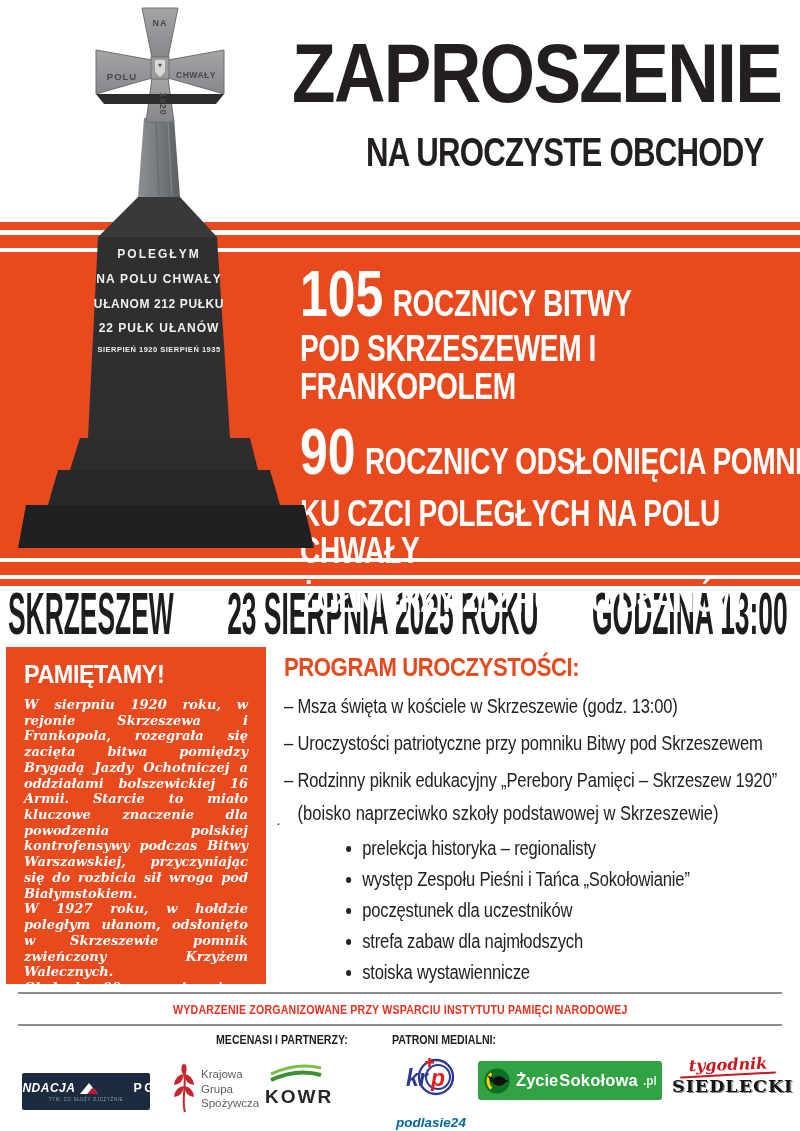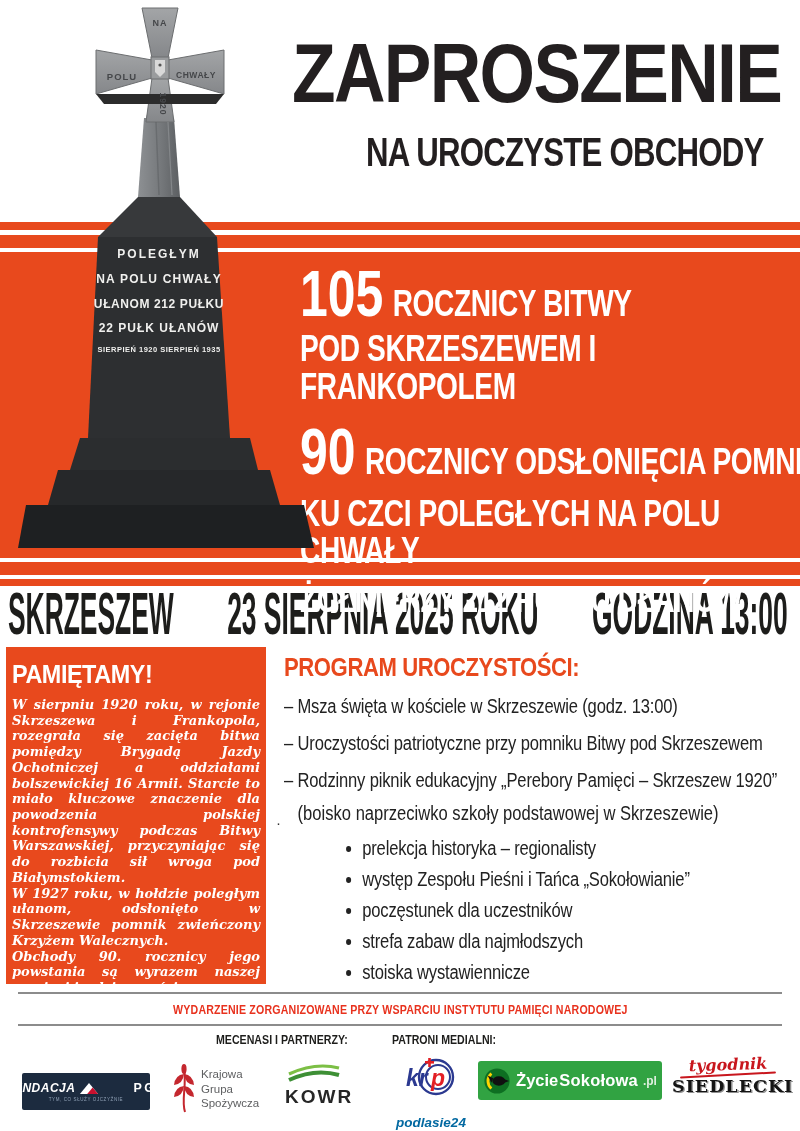--- a/index.html
+++ b/index.html
@@ -32,21 +32,21 @@
   
   .monument{position:absolute;left:18px;top:0;z-index:3;}
 
   
   .datebar{position:absolute;left:8px;top:584px;width:1772px;display:flex;justify-content:space-between;
            transform:scaleX(.44);transform-origin:left top;font-size:60px;font-weight:bold;
            line-height:1;color:#1d1d1b;white-space:nowrap;}
 
   
   .membox{position:absolute;left:6px;top:647px;width:260px;height:337px;background:#e8491d;
-          box-sizing:border-box;padding:12px 6px;color:#fff;overflow:hidden;}
+          box-sizing:border-box;padding:12px 18px;color:#fff;overflow:hidden;}
   .membox h2{margin:2px 0 10px 0;font-size:26px;line-height:1;font-weight:bold;letter-spacing:-.5px;
              transform:scaleX(.9);transform-origin:left top;white-space:nowrap;}
   .membox p{margin:0;font-family:"DejaVu Serif",serif;font-style:italic;font-weight:bold;
             font-size:13px;line-height:1.21;text-align:justify;}
 
   
   .program{position:absolute;left:284px;top:648px;width:606px;transform:scaleX(.85);transform-origin:left top;}
   .program h3{margin:6px 0 16px 0;font-size:26px;line-height:1;font-weight:bold;letter-spacing:-.5px;
               color:#e8491d;white-space:nowrap;}
   .program .item{font-size:19.5px;line-height:1.08;color:#222;margin-bottom:16px;letter-spacing:-.2px;white-space:nowrap;}
@@ -69,21 +69,21 @@
   .logo-pgz{position:absolute;left:22px;top:1073px;width:128px;height:37px;background:#1c2b3f;
             border-radius:2px;display:flex;flex-direction:column;align-items:center;justify-content:center;}
   .logo-pgz .row1{display:flex;align-items:center;gap:4px;}
   .logo-pgz .n1{color:#fff;font-size:12px;font-weight:bold;letter-spacing:.5px;font-style:italic;}
   .logo-pgz .n2{color:#fff;font-size:12.5px;font-weight:bold;letter-spacing:2.5px;margin-left:30px;}
   .logo-pgz .tag{color:#8fa0b5;font-size:4.5px;letter-spacing:.6px;margin-top:2px;}
 
   .logo-kgs{position:absolute;left:171px;top:1064px;display:flex;align-items:center;gap:4px;}
   .logo-kgs .txt div{font-size:11.5px;color:#5f6062;line-height:1.25;}
 
-  .logo-kowr{position:absolute;left:285px;top:1064px;width:62px;}
+  .logo-kowr{position:absolute;left:265px;top:1064px;width:62px;text-align:center;}
   .logo-kowr .word{font-size:19px;font-weight:600;letter-spacing:2px;color:#262626;line-height:1;margin-top:1px;}
 
   .logo-krp{position:absolute;left:396px;top:1058px;width:70px;text-align:center;}
   .logo-krp .sub{font-size:13.5px;font-weight:bold;font-style:italic;color:#0369a1;line-height:1;margin-top:16px;}
   .logo-krp .bar{width:58px;height:2px;background:#f0a7a9;margin:2px auto 0 auto;}
 
   .logo-zs{position:absolute;left:478px;top:1061px;width:184px;height:39px;background:#31a342;border-radius:3px;
            display:flex;align-items:center;justify-content:center;gap:5px;}
   .logo-zs .t1{color:#fff;font-size:16.5px;font-weight:bold;}
   .logo-zs .t2{color:#fff;font-size:16.5px;font-weight:bold;letter-spacing:.2px;margin-left:-4px;}

